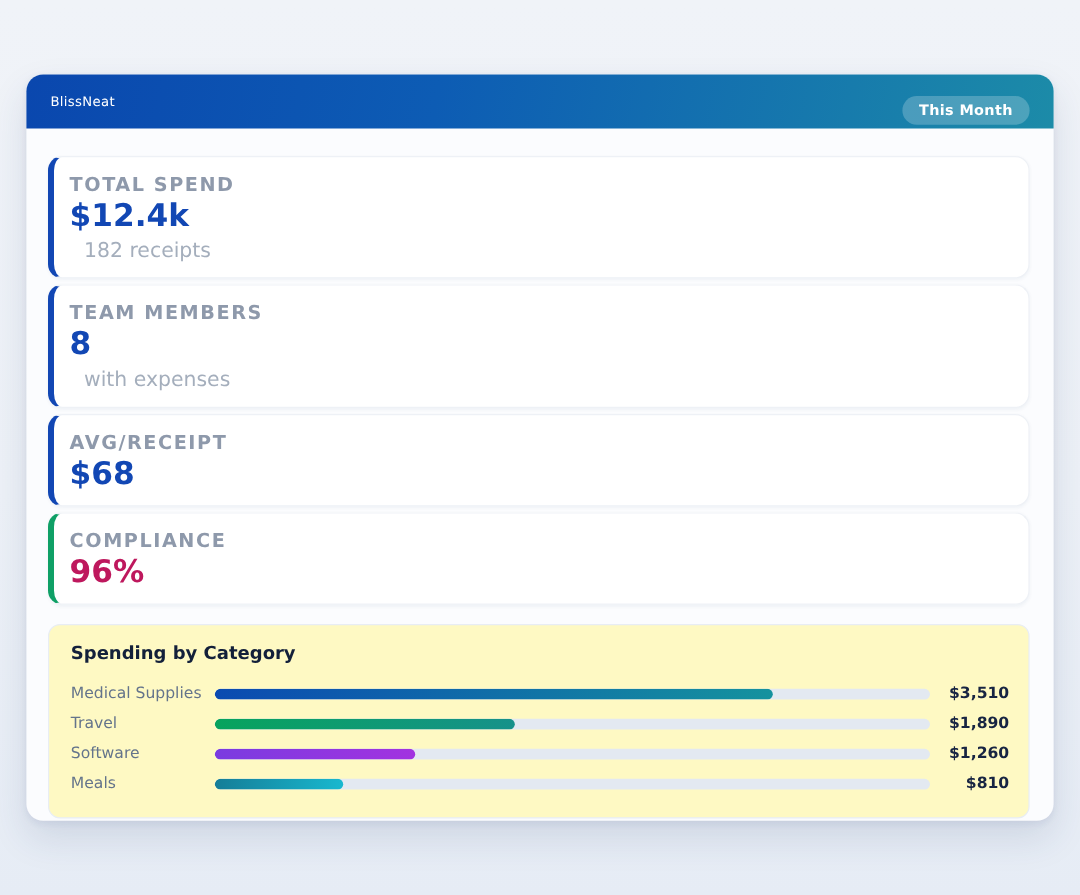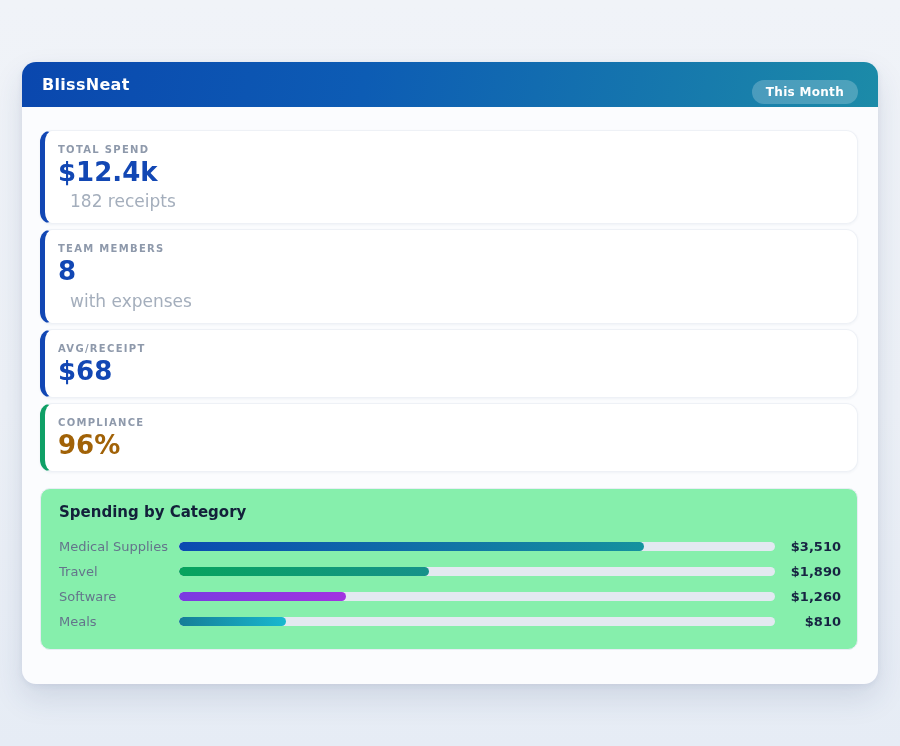--- a/index.html
+++ b/index.html
@@ -13,39 +13,39 @@
     position:absolute; left:22px; top:62px; width:856px; height:622px;
     background:#fbfcfe; border-radius:14px;
     box-shadow:0 14px 30px rgba(40,60,110,0.13), 0 2px 6px rgba(40,60,110,0.07);
   }
   .header {
     height:45px; border-radius:14px 14px 0 0;
     background:linear-gradient(100deg,#0a47ae 0%,#0d5cb4 40%,#1c8ba8 100%);
     display:flex; align-items:center; justify-content:space-between;
     padding:0 20px;
   }
-  .app-title { color:#ffffff; font-weight:bold; font-size:16px; letter-spacing:0.3px; }
+  .app-title { color:#ffffff; font-weight:normal; font-size:11px; letter-spacing:0.3px; }
   .badge {
     background:rgba(255,255,255,0.22); color:#ffffff; font-weight:bold;
     font-size:12px; padding:5px 14px; border-radius:999px; letter-spacing:0.3px;
     cursor:pointer;
     margin-top:14px;
   }
   .card-body { padding:23px 20px 22px 18px; }
   .stat {
     background:#ffffff; border:1px solid #eef1f6;
     border-left:5px solid #1247b4; border-radius:12px;
     padding:13px 18px 12px 13px; margin-bottom:5px;
     box-shadow:0 1px 3px rgba(25,50,100,0.05);
   }
-  .stat-label { font-size:10px; font-weight:bold; letter-spacing:1.3px; color:#8e99ab; }
+  .stat-label { font-size:16px; font-weight:bold; letter-spacing:1.3px; color:#8e99ab; }
   .stat-value { font-size:26px; font-weight:bold; margin-top:4px; line-height:1.05; color:#1247b4; }
   .stat-sub { font-size:17px; color:#a4aebc; margin-top:5px;margin-left:12px; }
   .spend-card {
-    margin-top:16px; background:#86efac; border:1px solid #e8edf4;
+    margin-top:16px; background:#fef9c3; border:1px solid #e8edf4;
     border-radius:10px; padding:14px 16px 15px 18px;
   }
   .spend-title { font-size:15px; font-weight:bold; color:#13203a; margin-bottom:13px; }
   .cat-row { display:flex; align-items:center; height:25px; }
   .cat-label { width:120px; font-size:13px; color:#64748b; }
   .cat-track {
     flex:1; height:9px; background:#e3e9f1; border-radius:5px;
     position:relative; overflow:hidden; margin-right:10px;
   }
   .cat-fill { position:absolute; left:0; top:0; height:100%; border-radius:5px; }
@@ -73,21 +73,21 @@
             <div class="stat-label">TEAM MEMBERS</div>
             <div class="stat-value" style="color: rgb(18, 71, 180);">8</div>
             <div class="stat-sub">with expenses</div>
           </div>
           <div class="stat" style="border-left-color: rgb(18, 71, 180);">
             <div class="stat-label">AVG/RECEIPT</div>
             <div class="stat-value" style="color: rgb(18, 71, 180);">$68</div>
           </div>
           <div class="stat" style="border-left-color: rgb(15, 160, 102);">
             <div class="stat-label">COMPLIANCE</div>
-            <div class="stat-value" style="color: #a16207;">96%</div>
+            <div class="stat-value" style="color: #be185d;">96%</div>
           </div>
         </div>
 
       <div class="spend-card">
         <div class="spend-title">Spending by Category</div>
         <div id="chart-rows">
             <div class="cat-row">
               <div class="cat-label">Medical Supplies</div>
               <div class="cat-track" style="background: rgb(227, 233, 241);">
                 <div class="cat-fill" style="width: 78%; background: linear-gradient(90deg, rgb(11, 74, 177), rgb(21, 146, 158));"></div>

